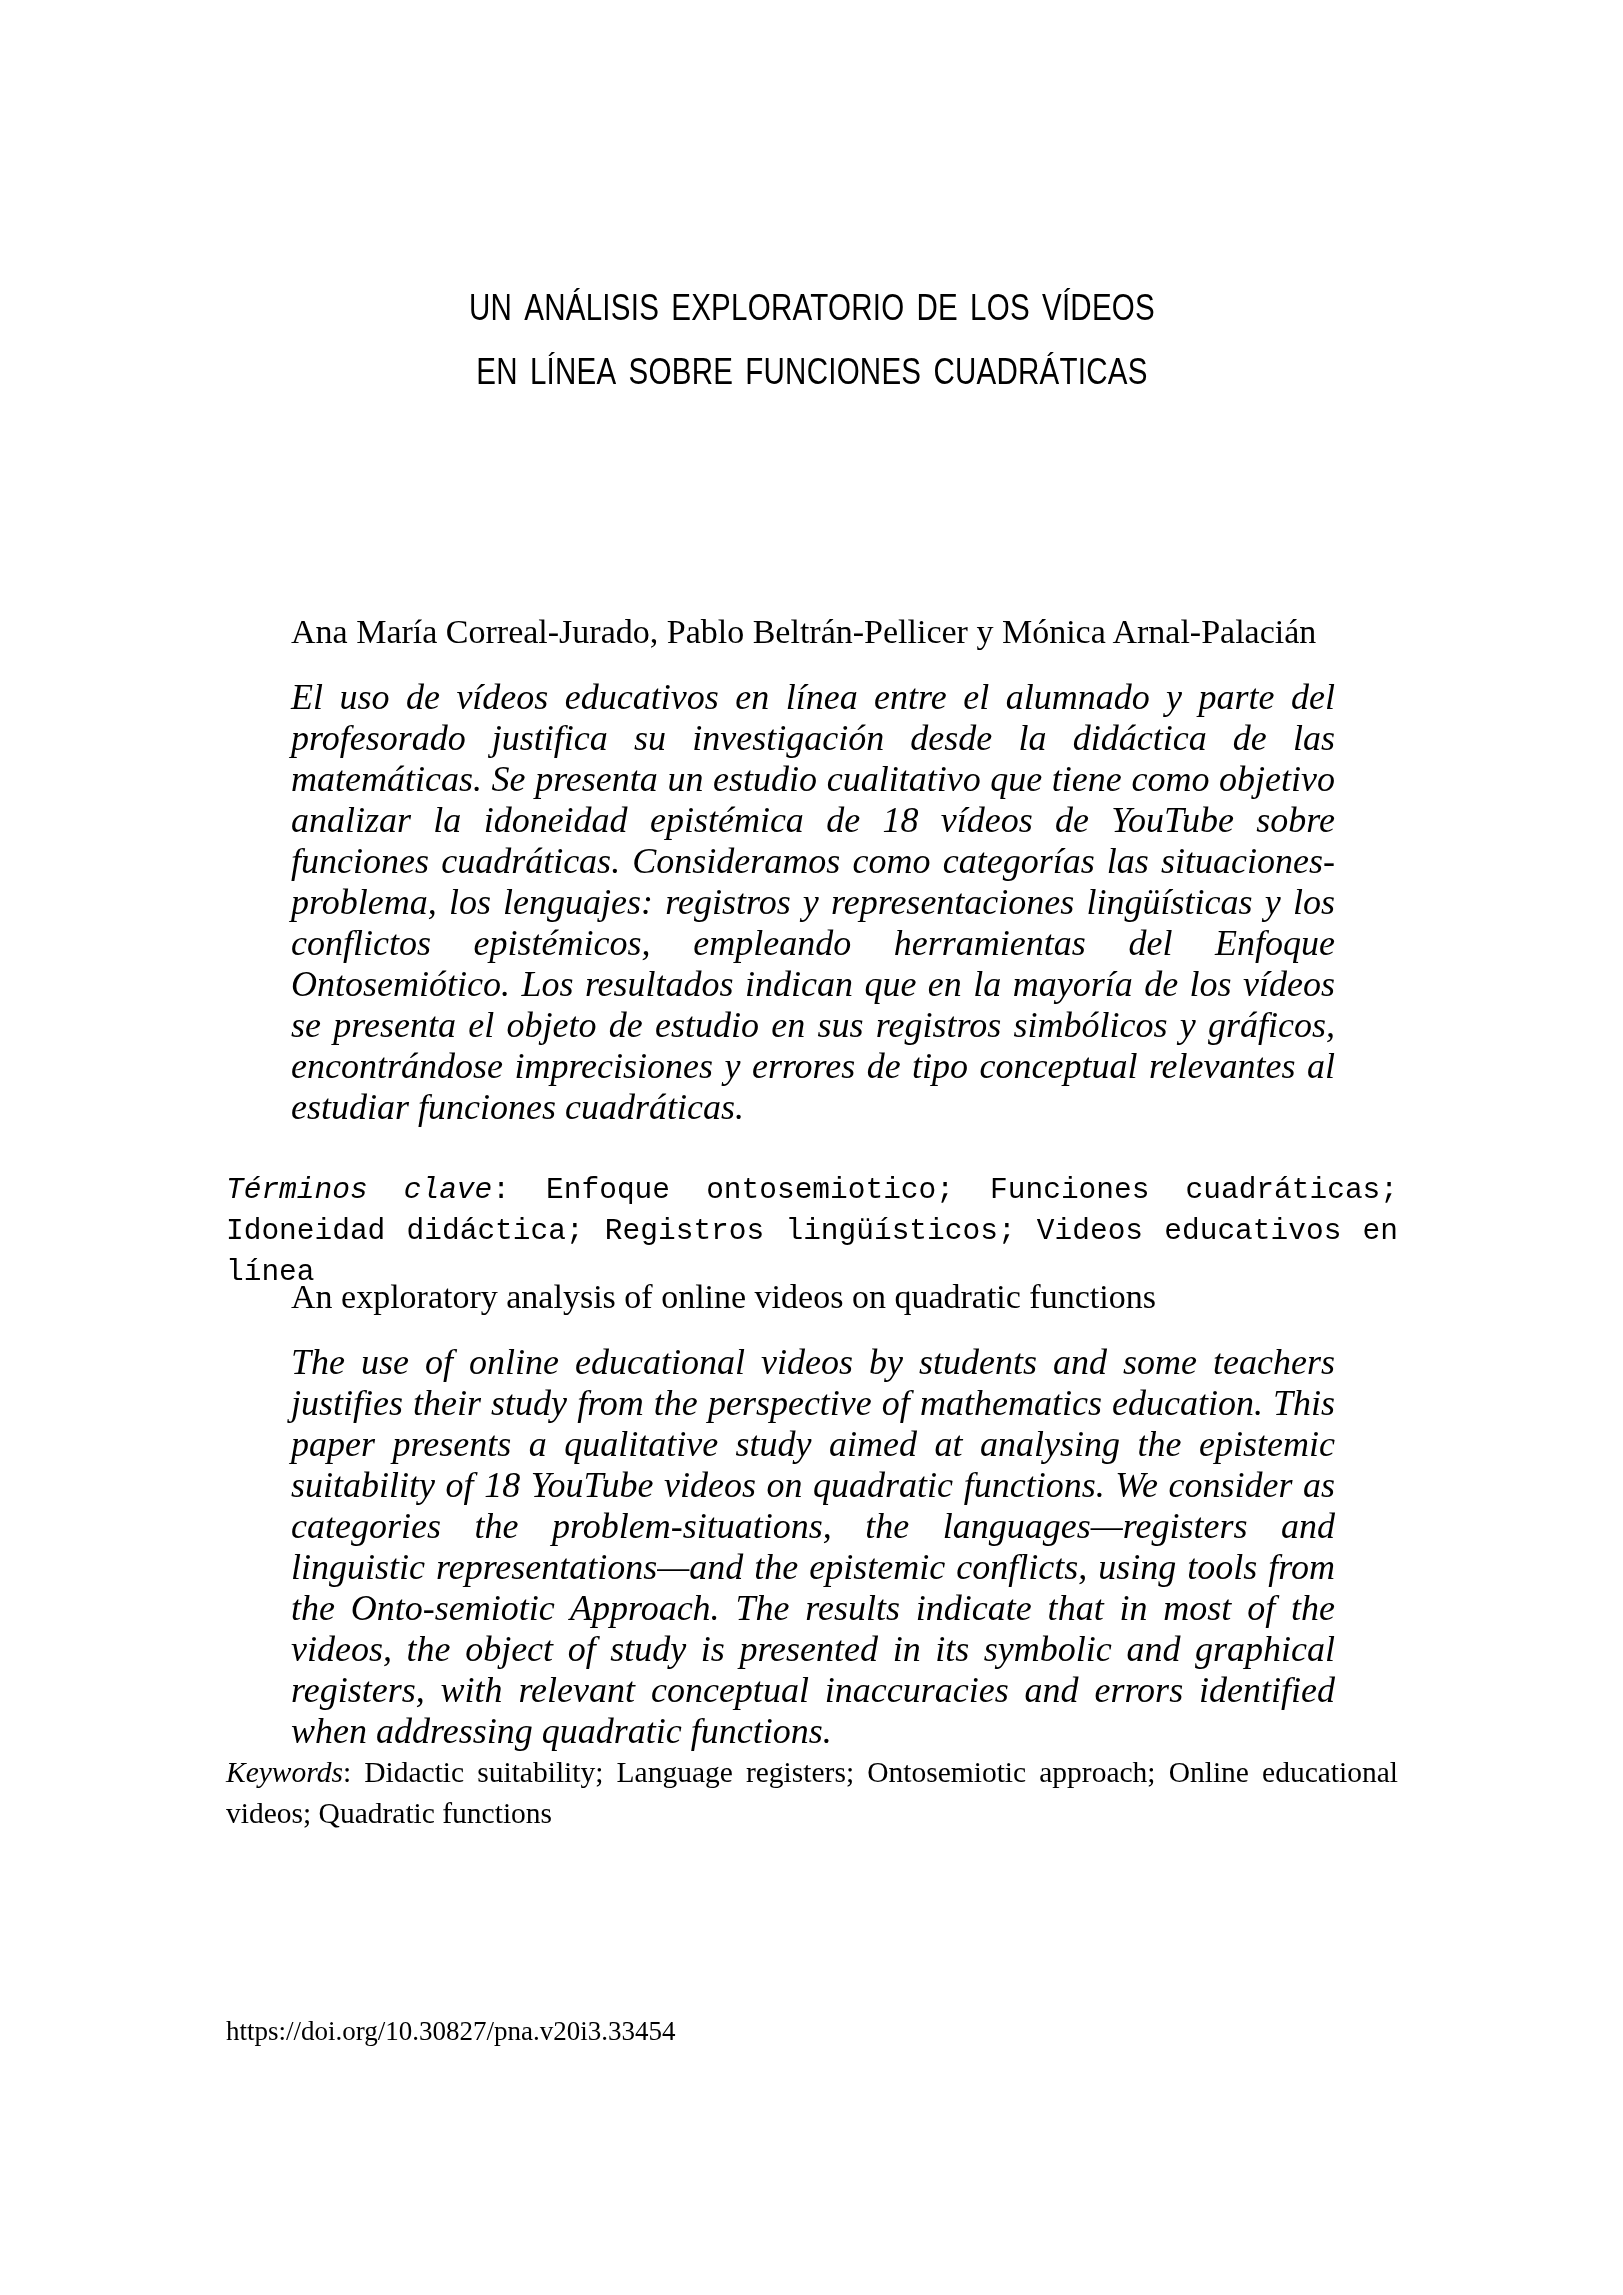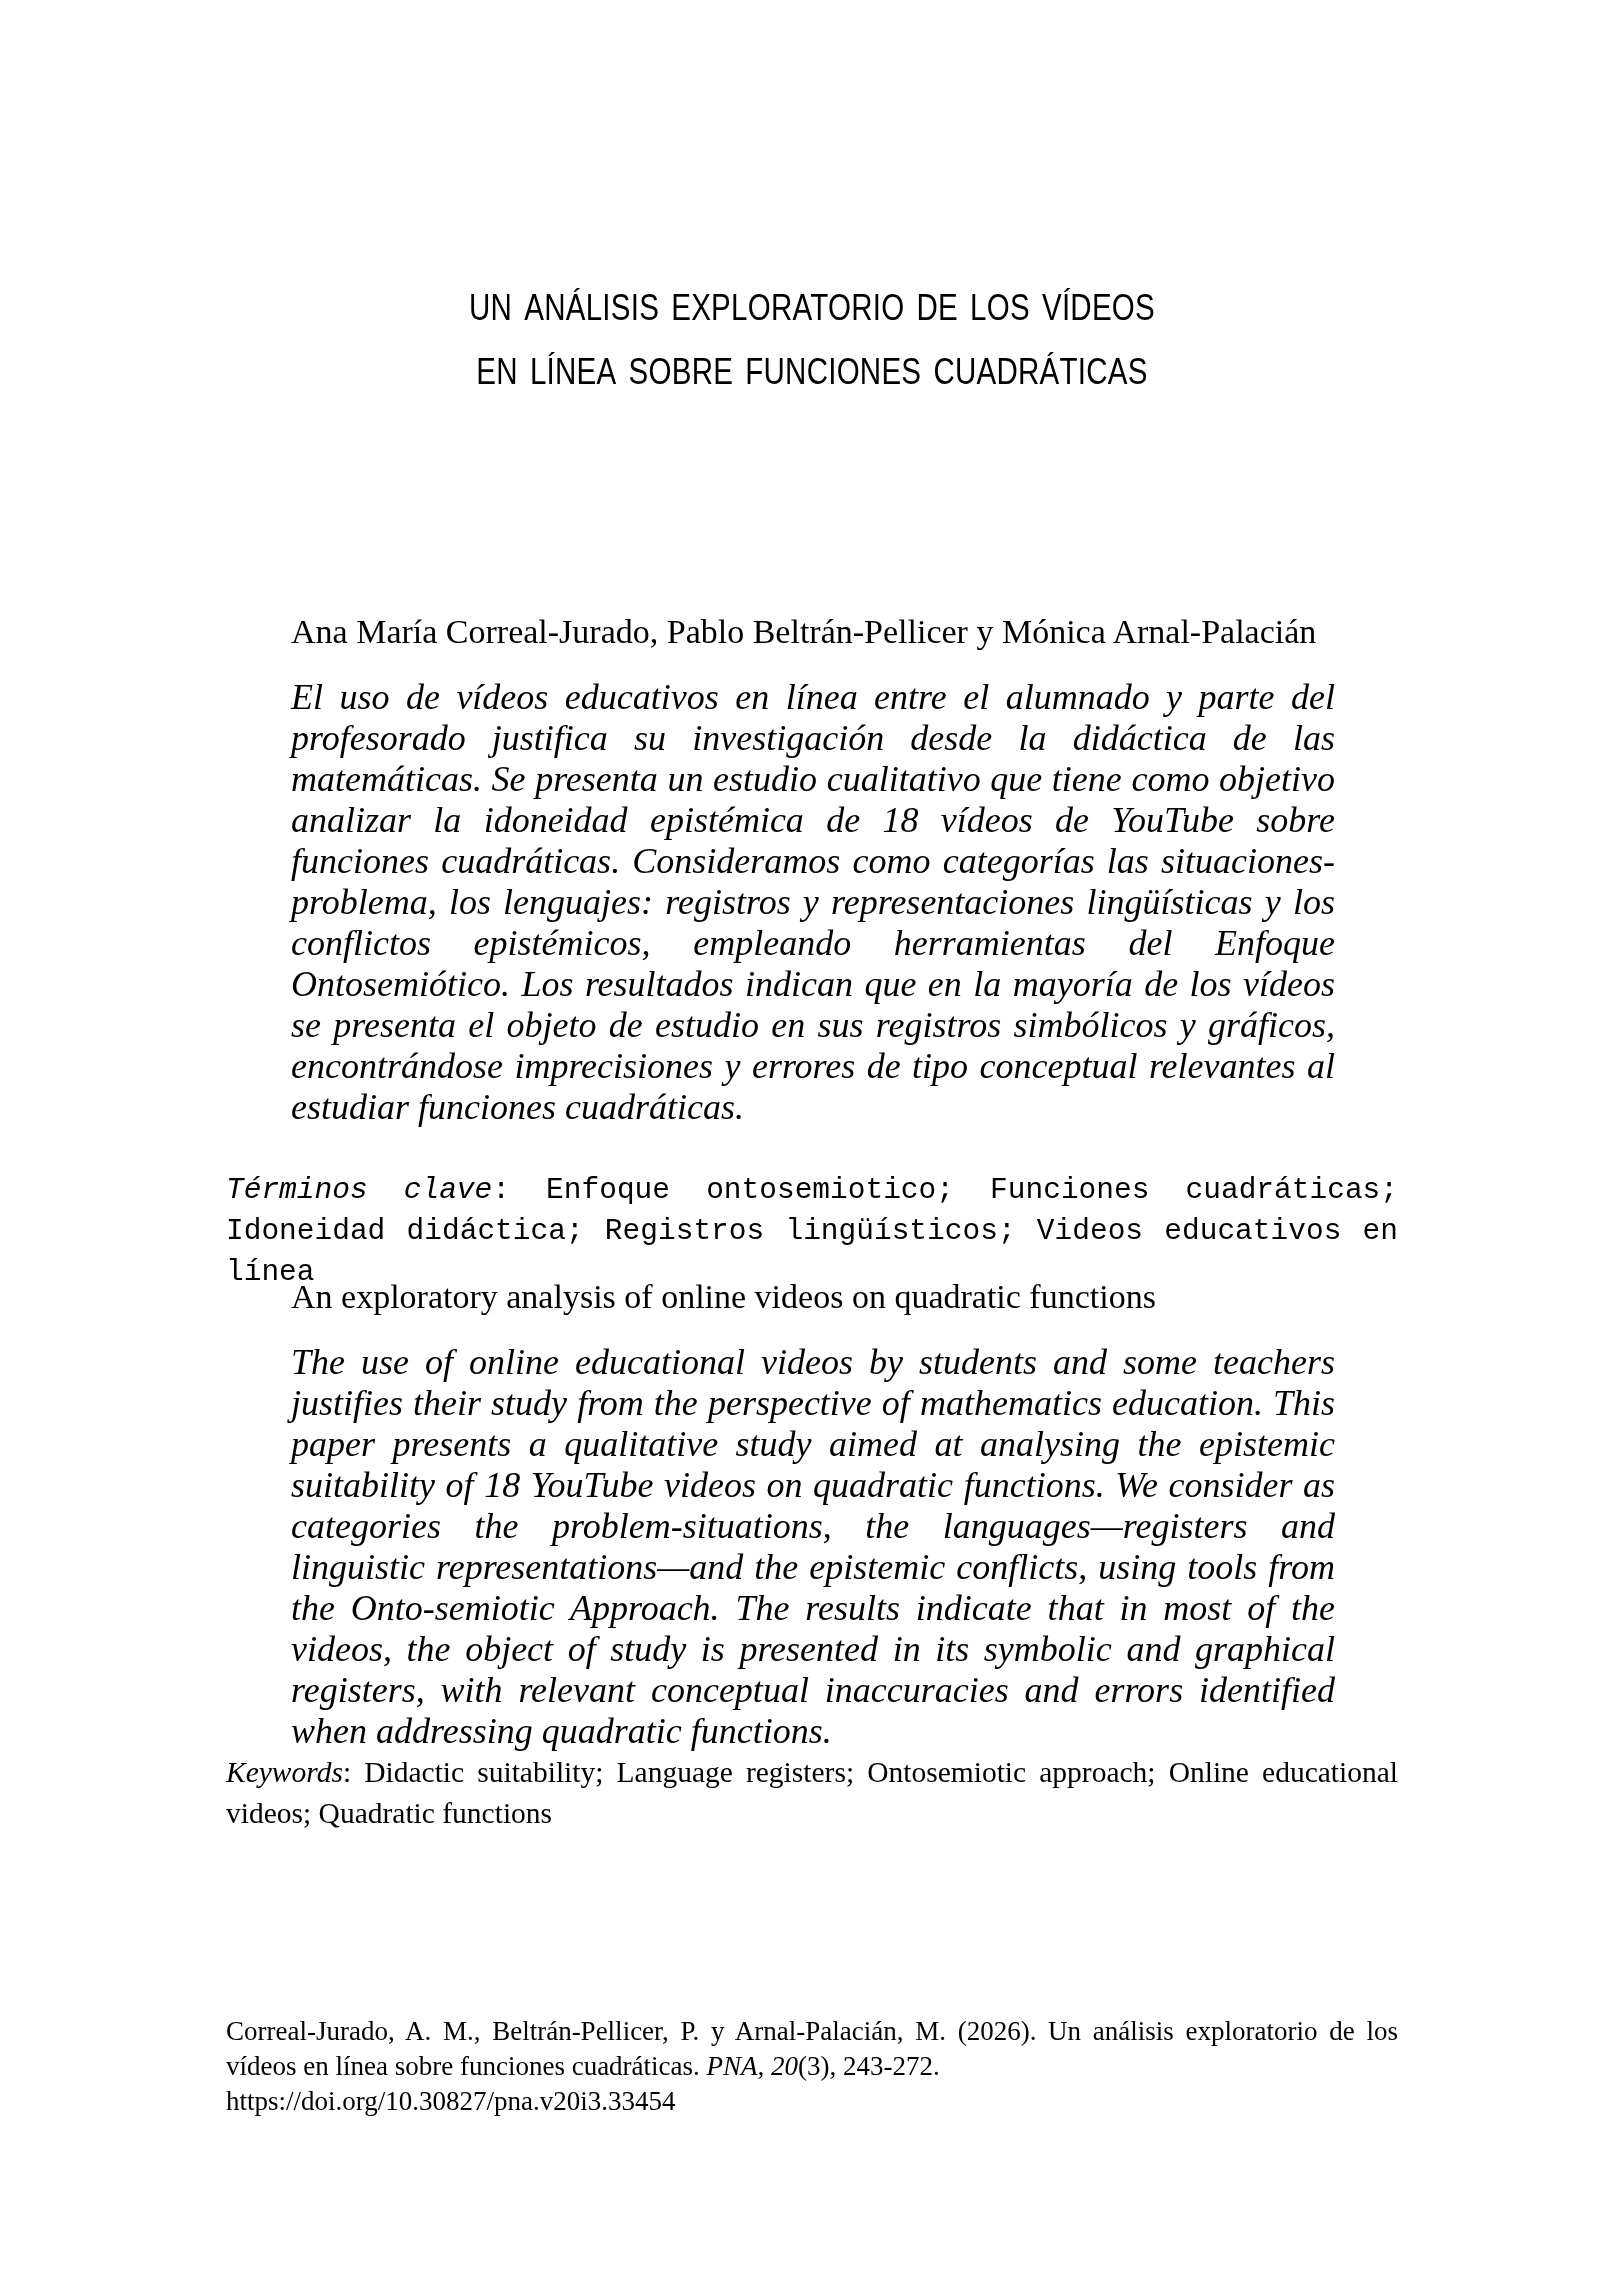--- a/index.html
+++ b/index.html
@@ -129,18 +129,17 @@
 
   <div class="abs-col en-title" style="top: 1270px;">An exploratory analysis of online videos on quadratic functions</div>
 
   <div class="abs-col abs-body" style="top: 1334px;">The use of online educational videos by students and some teachers justifies their study from the perspective of mathematics education. This paper presents a qualitative study aimed at analysing the epistemic suitability of 18 YouTube videos on quadratic functions. We consider as categories the problem-situations, the languages—registers and linguistic representations—and the epistemic conflicts, using tools from the Onto-semiotic Approach. The results indicate that in most of the videos, the object of study is presented in its symbolic and graphical registers, with relevant conceptual inaccuracies and errors identified when addressing quadratic functions.</div>
 
   <div class="full-col" style="top: 1744px;">
     <span class="kw-label">Keywords</span><span>: </span><span>Didactic suitability; Language registers; Ontosemiotic approach; Online educational videos; Quadratic functions</span>
   </div>
 
   <div class="footer-col" style="top: 2006px;">
-    <div><span>Correal-Jurado, A. M., Beltrán-Pellicer, P. y Arnal-Palacián, M. (2026). Un análisis exploratorio de los vídeos en línea sobre funciones cuadráticas. </span><span class="ital">PNA, 20</span><span>(3), 243-272.</span></div>
     <div class="doi">https://doi.org/10.30827/pna.v20i3.33454</div>
   </div>
 
 </div>
 
 
 </body></html>

